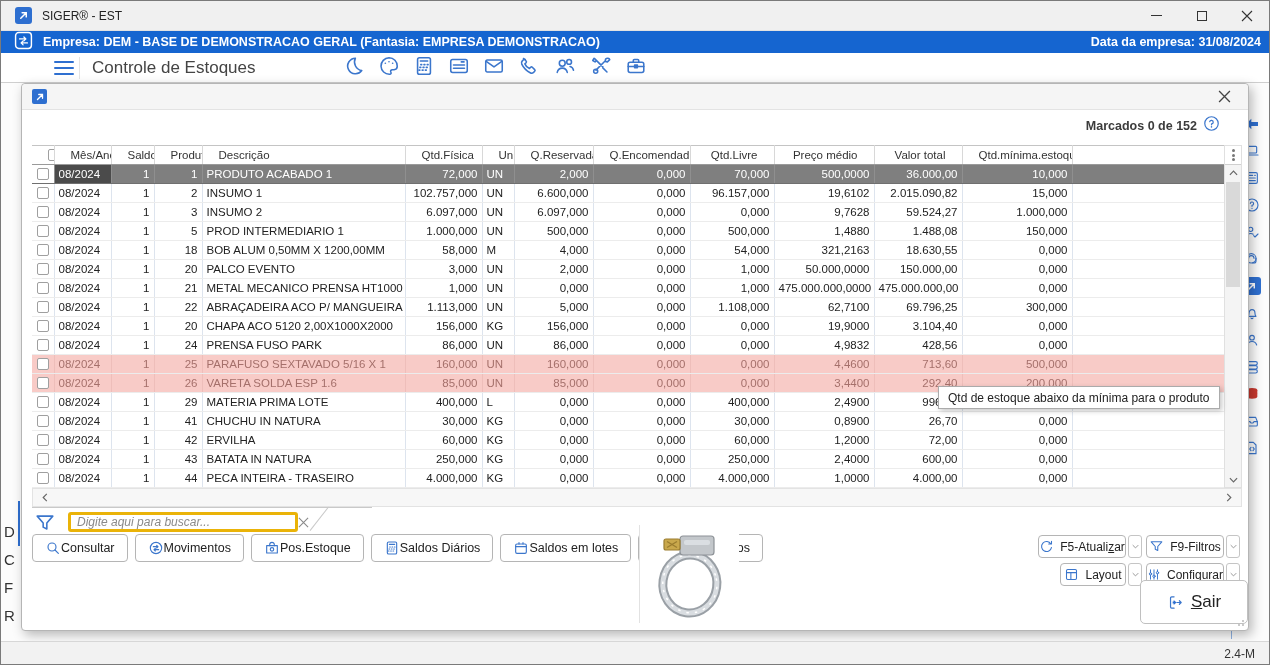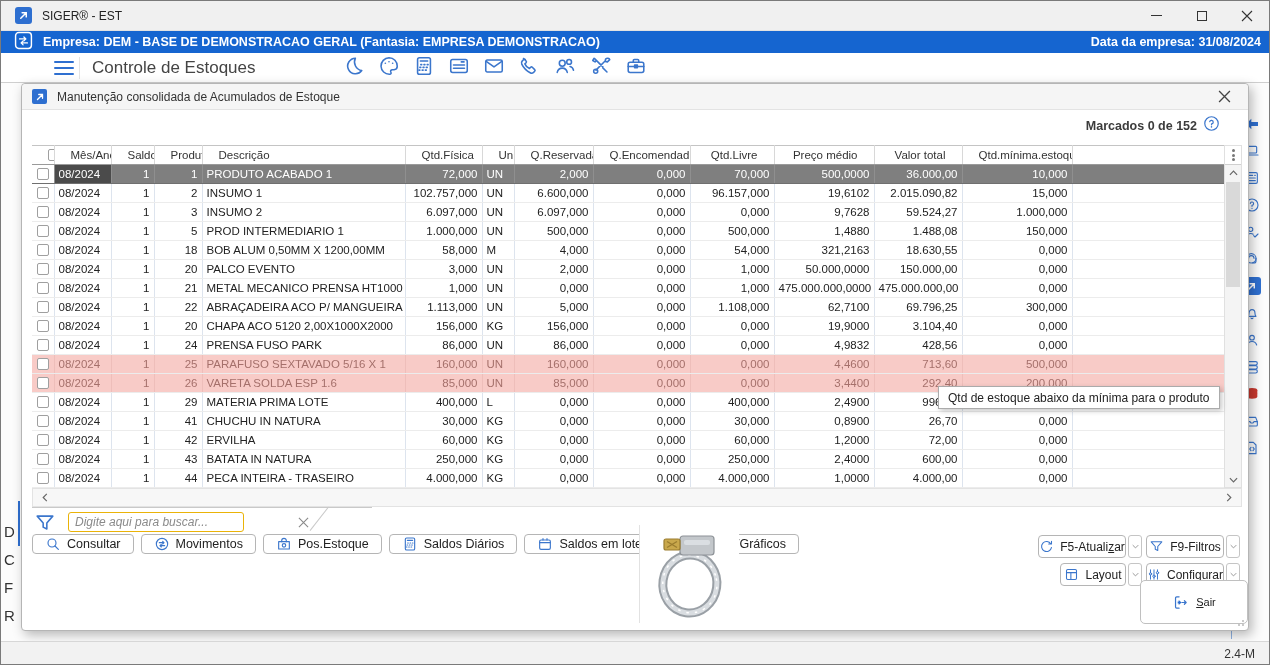--- a/index.html
+++ b/index.html
@@ -70,39 +70,39 @@
   .vs-up,.vs-down{height:15px;display:flex;align-items:center;justify-content:center;color:#666;font-size:9px;}
   .vs-down{position:absolute;bottom:0;width:100%;}
   .vs-thumb{position:absolute;left:1px;top:36px;width:14px;height:105px;background:#d9d9d9;}
   .hscroll{position:absolute;left:0;top:343px;width:1210px;height:19px;background:#f7f7f7;border:1px solid #e3e3e3;}
   .hs-left,.hs-right{position:absolute;top:0;width:16px;height:17px;display:flex;align-items:center;justify-content:center;color:#666;font-size:10px;}
   .hs-left{left:4px;} .hs-right{right:4px;}
   
   .searchrow{position:absolute;left:10px;top:423px;height:28px;width:340px;border-top:1px solid #c9c9c9;}
   .searchrow .slash{position:absolute;left:296px;top:-1px;width:0;height:30px;border-left:1px solid #c9c9c9;transform:rotate(38deg);transform-origin:top;}
   .funnel{position:absolute;left:2px;top:4px;}
-  .search-input{position:absolute;left:36px;top:4px;width:176px;height:20px;border:1px solid #eab308;border-radius:3px;
+  .search-input{position:absolute;left:36px;top:4px;width:230px;height:20px;border:3px solid #eab308;border-radius:3px;
       font-family:"Liberation Sans",sans-serif;font-size:12px;padding:0 6px;color:#333;outline:none;}
   .search-input::placeholder{font-style:italic;color:#8a8a8a;}
   .search-clear{position:absolute;left:266px;top:6px;color:#888;}
   
   .btnrow{position:absolute;left:10px;top:450px;display:flex;gap:7px;}
-  .btn{height:20px;background:#fff;border:1px solid #b5b5b5;border-radius:4px;display:flex;align-items:center;
-       gap:6px;padding:0 12px;font-size:12.5px;color:#222;font-family:"Liberation Sans",sans-serif;}
+  .btn{height:28px;background:#fff;border:1px solid #b5b5b5;border-radius:4px;display:flex;align-items:center;
+       padding:0 12px;font-size:12.5px;color:#222;font-family:"Liberation Sans",sans-serif;}
   .btn svg{flex:0 0 auto;}
   
   .prodimg{position:absolute;left:617px;top:441px;width:100px;height:98px;border-left:1px solid #e2e2e2;
            display:flex;align-items:center;justify-content:center;background:#fff;}
   
   .side-btn{position:absolute;height:23px;background:#fff;border:1px solid #b5b5b5;border-radius:4px;
        display:flex;align-items:center;justify-content:center;gap:6px;font-size:12px;color:#222;}
   .drop-btn{position:absolute;height:23px;width:14px;background:#fff;border:1px solid #c5c5c5;border-radius:3px;
        display:flex;align-items:center;justify-content:center;color:#9a9a9a;font-size:8px;}
   .sair-btn{position:absolute;left:1118px;top:496px;width:108px;height:44px;border:1px solid #c0c0c0;border-radius:5px;
-       background:#fff;display:flex;align-items:center;justify-content:center;gap:7px;font-size:11px;color:#222;text-align:right;}
+       background:#fff;display:flex;align-items:center;justify-content:center;gap:7px;font-size:17px;color:#222;text-align:right;}
   .grip{position:absolute;right:4px;bottom:4px;width:10px;height:10px;}
   .grip i{position:absolute;width:2px;height:2px;background:#b9b9b9;border-radius:50%;}
   .grip i:nth-child(1){right:0;bottom:0;} .grip i:nth-child(2){right:4px;bottom:0;} .grip i:nth-child(3){right:0;bottom:4px;}
   
   .tooltip{position:absolute;left:937px;top:385px;height:23px;background:#fff;border:1px solid #ababab;
        box-shadow:2px 2px 5px rgba(0,0,0,.22);display:flex;align-items:center;padding:0 9px;
        font-size:12px;color:#222;z-index:60;white-space:nowrap;}
   
   .statusbar{position:absolute;left:0;top:640px;width:100%;height:25px;background:#f2f2f2;border-top:1px solid #d7d7d7;
        display:flex;align-items:center;justify-content:center;}
@@ -290,21 +290,20 @@
       </div>
     </div>
 
     <div class="dialog">
       <div class="dlg-header">
         <span class="dlg-icon">
           <svg width="10" height="10" viewBox="0 0 12 12">
               <path d="M3 9L9 3M4.5 3H9v4.5" stroke="#fff" stroke-width="1.6" fill="none" stroke-linecap="round"></path>
             </svg>
         </span>
-        <span class="dlg-title">Manutenção consolidada de Acumulados de Estoque</span>
         <span class="dlg-close">
           <svg width="13" height="13" viewBox="0 0 12 12">
               <path d="M1 1l10 10M11 1L1 11" stroke="#444" stroke-width="1.2"></path>
             </svg>
         </span>
       </div>
 
       <div class="marcados">
         <span class="mtxt">Marcados 0 de 152</span>
         <span>

